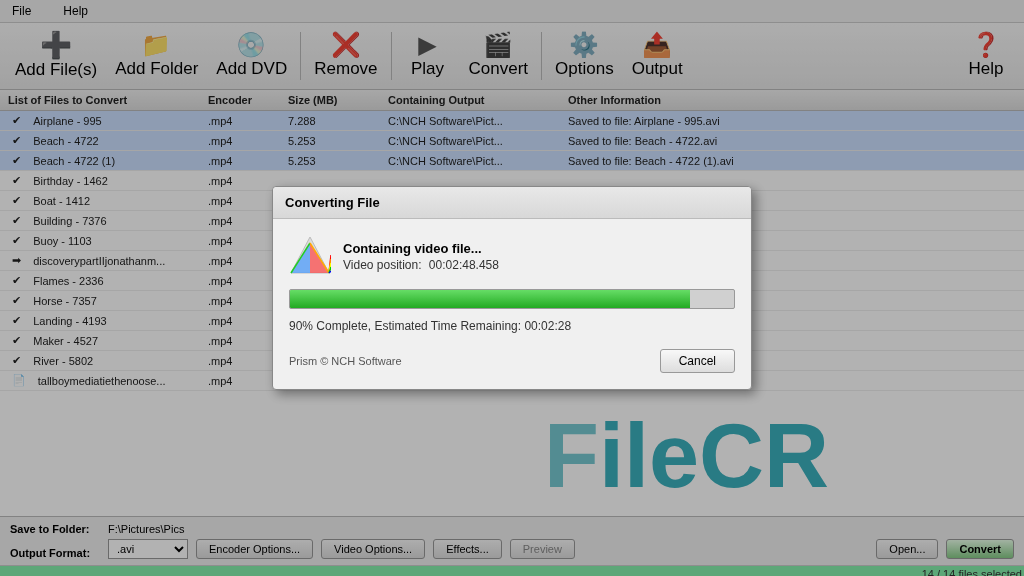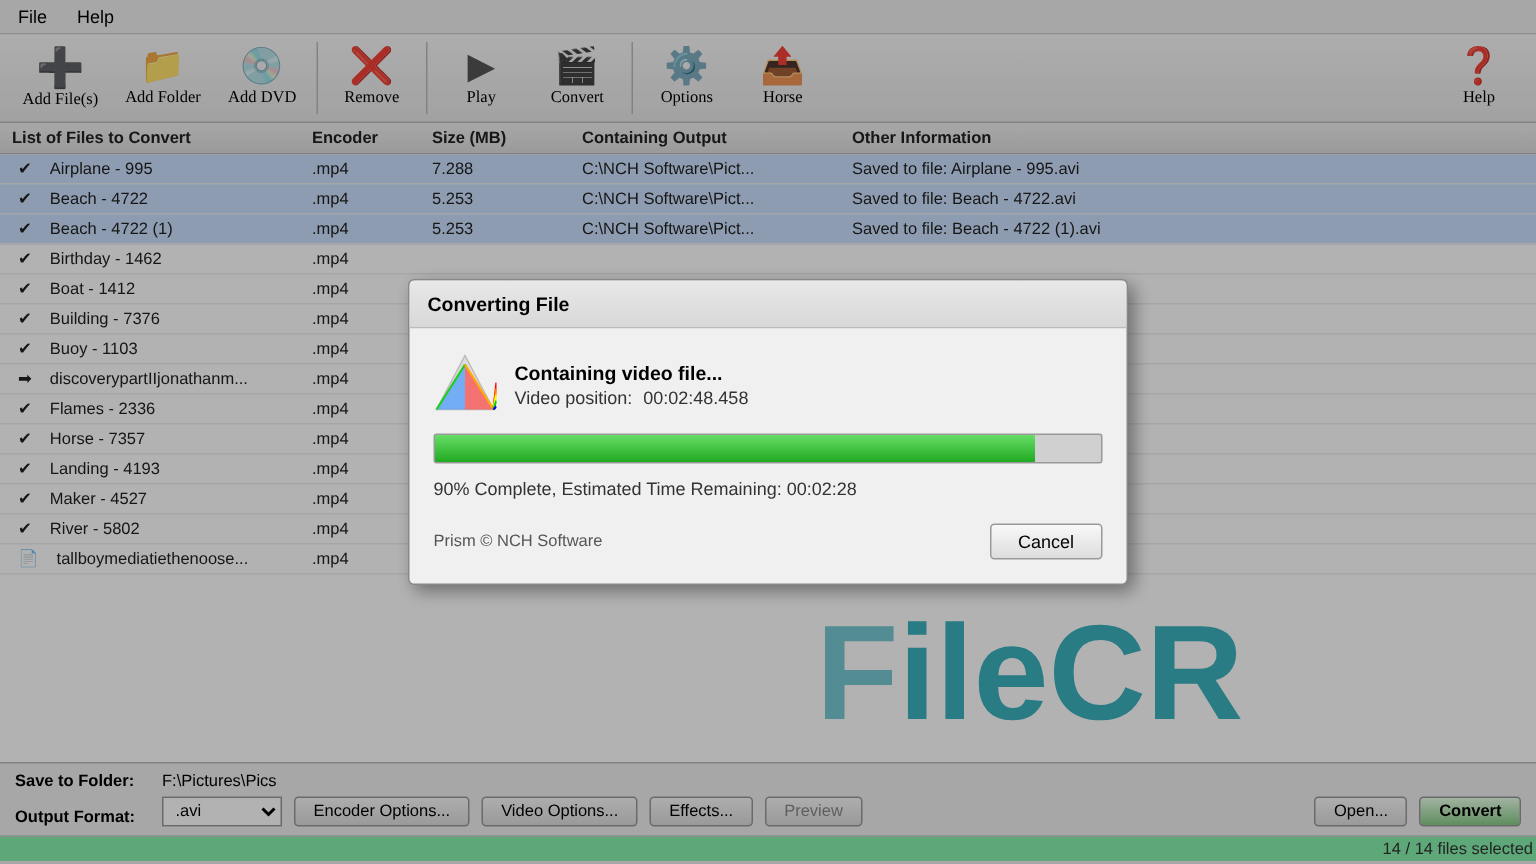--- a/index.html
+++ b/index.html
@@ -1,26 +1,26 @@
 <!DOCTYPE html>
 <html><head>
   <meta charset="utf-8">
   <style>
     * { box-sizing: border-box; margin: 0; padding: 0; }
     body { font-family: 'Segoe UI', Tahoma, Arial, sans-serif; font-size: 12px; background: #f0f0f0; overflow: hidden; width: 1024px; height: 576px; }
 
     
-    .menu-bar { background: #f0f0f0; border-bottom: 1px solid #ccc; padding: 2px 8px; display: flex; gap: 12px; }
+    .menu-bar { background: #f0f0f0; border-bottom: 1px solid #ccc; padding: 2px 8px; display: flex; gap: 24px; }
     .menu-item { font-size: 12px; color: #000; cursor: pointer; padding: 2px 4px; }
 
     
     .toolbar { background: linear-gradient(to bottom, #f8f8f8, #e8e8e8); border-bottom: 1px solid #bbb; display: flex; align-items: center; padding: 4px 8px; gap: 4px; }
     .tool-btn { display: flex; flex-direction: column; align-items: center; justify-content: center; min-width: 60px; padding: 4px 6px; cursor: pointer; border: 1px solid transparent; border-radius: 3px; gap: 2px; }
     .tool-btn .icon { font-size: 28px; line-height: 1; }
-    .tool-btn .label { font-size: 11px; color: #000; font-family: Liberation Serif, serif; }
+    .tool-btn .label { font-size: 17px; color: #000; }
     .tool-sep { width: 1px; background: #bbb; height: 48px; margin: 0 2px; }
     .toolbar-spacer { flex: 1; }
     .file-list-header { display: grid; grid-template-columns: 200px 80px 100px 180px 1fr; background: linear-gradient(to bottom, #f0f0f0, #ddd); border-bottom: 1px solid #bbb; padding: 2px 4px; }
     .file-list-header span { font-size: 11px; font-weight: bold; color: #222; padding: 2px 4px; }
     .file-list { overflow-y: auto; flex: 1; background: #fff; }
     .file-row { display: grid; grid-template-columns: 200px 80px 100px 180px 1fr; padding: 1px 4px; border-bottom: 1px solid #eee; align-items: center; }
     .file-row.selected { background: #cce0ff; }
     .file-row span { font-size: 11px; color: #222; padding: 1px 4px; overflow: hidden; text-overflow: ellipsis; white-space: nowrap; }
     .check-icon { color: #22aa22; font-size: 13px; }
     .arrow-icon { color: #2244cc; font-size: 13px; }
@@ -94,21 +94,21 @@
     <span class="icon" style="font-size:24px;">🎬</span>
     <span class="label">Convert</span>
   </div>
   <div class="tool-sep"></div>
   <div class="tool-btn">
     <span class="icon" style="font-size:24px;">⚙️</span>
     <span class="label">Options</span>
   </div>
   <div class="tool-btn">
     <span class="icon" style="font-size:24px;">📤</span>
-    <span class="label">Horse</span>
+    <span class="label">Output</span>
   </div>
   <div class="toolbar-spacer"></div>
   <div class="tool-btn">
     <span class="icon" style="font-size:24px; color:#2266cc;">❓</span>
     <span class="label">Help</span>
   </div>
 </div>
 
 <div class="main-content">
 

